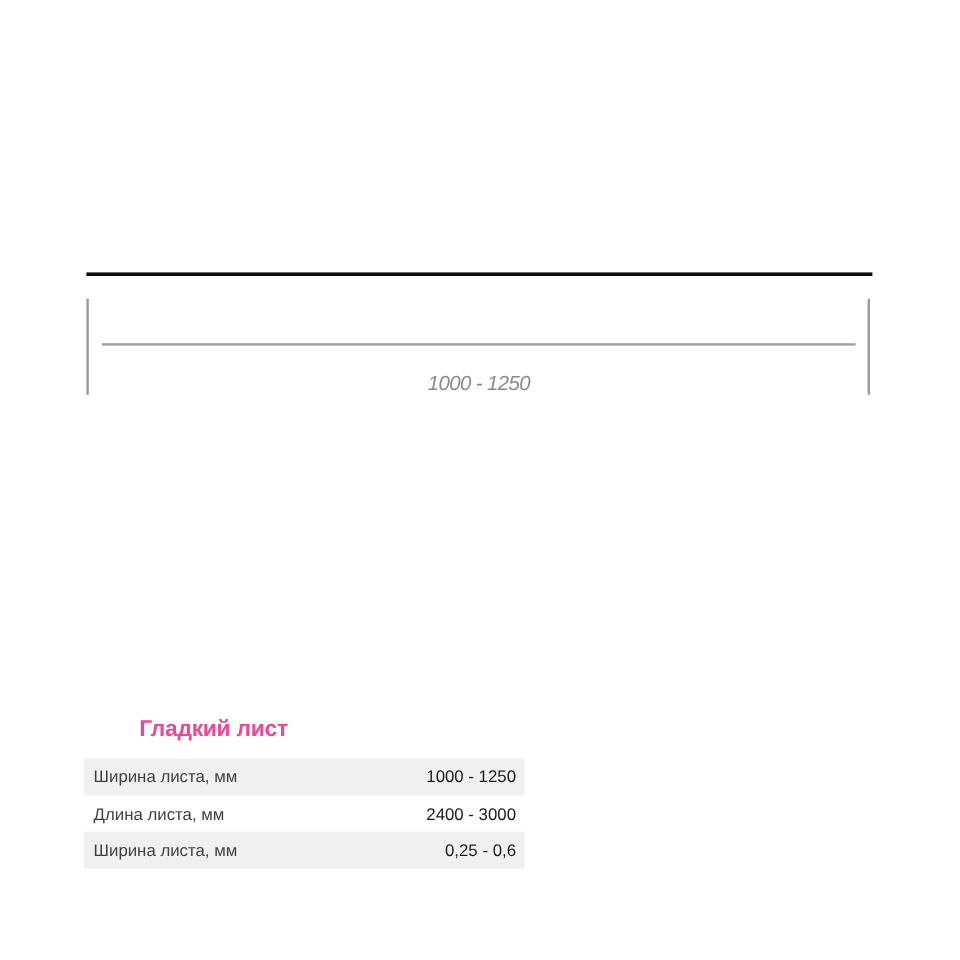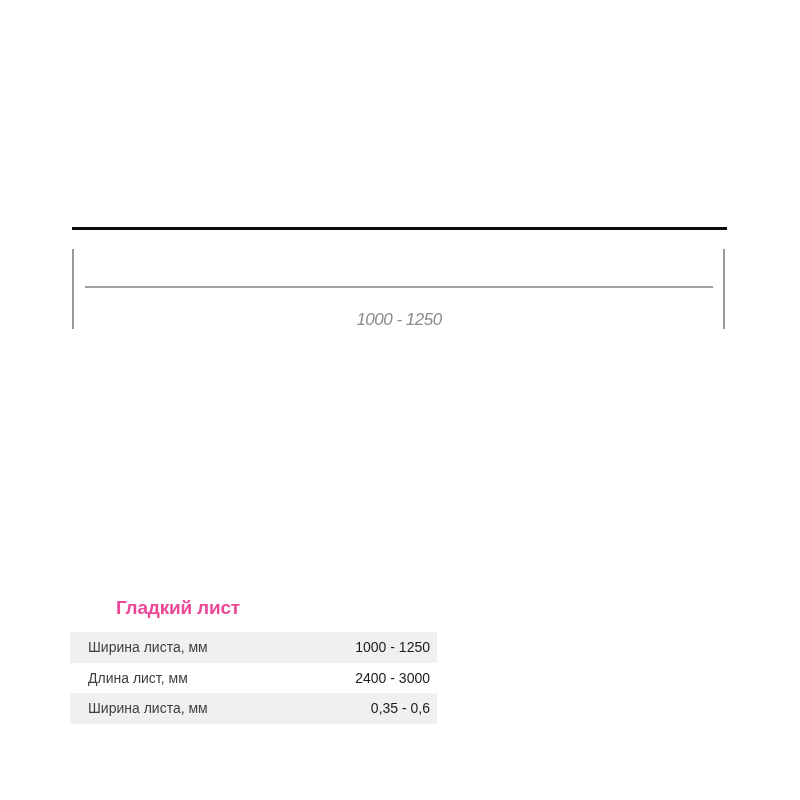--- a/index.html
+++ b/index.html
@@ -74,21 +74,20 @@
     align-items: center;
     height: 30.5px;
     padding: 0 7px 0 8px;
     background: #ffffff;
   }
   .spec-row.striped { background: #f0f0f0; }
   .spec-label {
     font-size: 14px;
     color: #3f3f3f;
     white-space: nowrap;
-    margin-left: 10px;
   }
   .spec-value {
     font-size: 14px;
     color: #1a1a1a;
     white-space: nowrap;
   }
 </style>
 </head>
 <body>
 
@@ -105,24 +104,24 @@
   <h2 class="section-title">Гладкий лист</h2>
 
   <section class="spec-table">
 
     <div class="spec-row striped">
       <span class="spec-label">Ширина листа, мм</span>
       <span class="spec-value">1000 - 1250</span>
     </div>
 
     <div class="spec-row">
-      <span class="spec-label">Длина лист, мм</span>
+      <span class="spec-label">Длина листа, мм</span>
       <span class="spec-value">2400 - 3000</span>
     </div>
 
     <div class="spec-row striped">
       <span class="spec-label">Ширина листа, мм</span>
-      <span class="spec-value">0,35 - 0,6</span>
+      <span class="spec-value">0,25 - 0,6</span>
     </div>
 
   </section>
 
 </div>
 
 </body></html>

